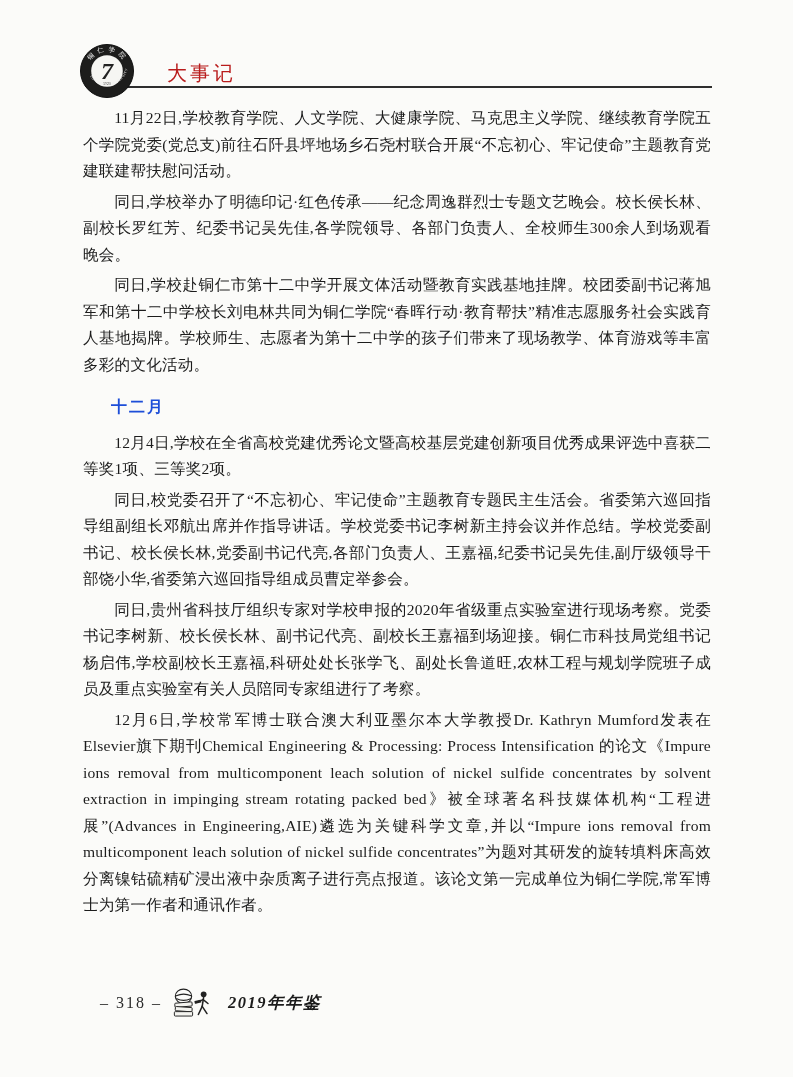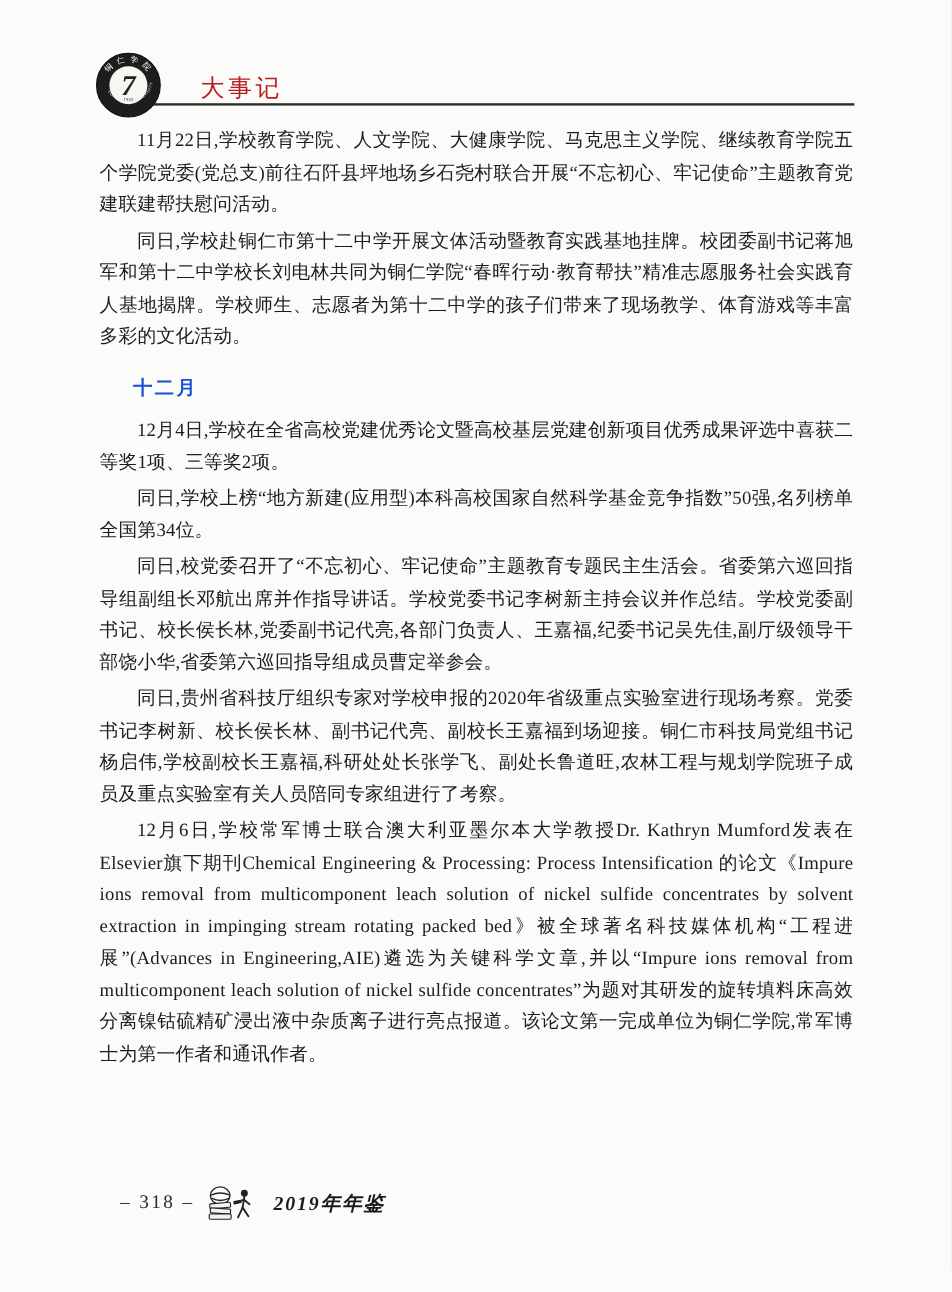--- a/index.html
+++ b/index.html
@@ -75,26 +75,26 @@
         <text font-size="3.4" fill="#f0f0f0" font-family="Liberation Sans, sans-serif" letter-spacing="0.6">
           <textPath href="#arcBot" startOffset="14%">TONGREN UNIVERSITY</textPath>
         </text>
       </svg>
     </span>
     <span class="header-title">大事记</span>
   </header>
 
   <main class="content">
     <p>11月22日,学校教育学院、人文学院、大健康学院、马克思主义学院、继续教育学院五个学院党委(党总支)前往石阡县坪地场乡石尧村联合开展“不忘初心、牢记使命”主题教育党建联建帮扶慰问活动。</p>
+    <p>同日,学校举办了明德印记·红色传承——纪念周逸群烈士专题文艺晚会。校长侯长林、副校长罗红芳、纪委书记吴先佳,各学院领导、各部门负责人、全校师生300余人到场观看晚会。</p>
     <p>同日,学校赴铜仁市第十二中学开展文体活动暨教育实践基地挂牌。校团委副书记蒋旭军和第十二中学校长刘电林共同为铜仁学院“春晖行动·教育帮扶”精准志愿服务社会实践育人基地揭牌。学校师生、志愿者为第十二中学的孩子们带来了现场教学、体育游戏等丰富多彩的文化活动。</p>
 
     <h2 class="month-heading">十二月</h2>
 
     <p>12月4日,学校在全省高校党建优秀论文暨高校基层党建创新项目优秀成果评选中喜获二等奖1项、三等奖2项。</p>
-    <p>同日,学校上榜“地方新建(应用型)本科高校国家自然科学基金竞争指数”50强,名列榜单全国第34位。</p>
     <p>同日,校党委召开了“不忘初心、牢记使命”主题教育专题民主生活会。省委第六巡回指导组副组长邓航出席并作指导讲话。学校党委书记李树新主持会议并作总结。学校党委副书记、校长侯长林,党委副书记代亮,各部门负责人、王嘉福,纪委书记吴先佳,副厅级领导干部饶小华,省委第六巡回指导组成员曹定举参会。</p>
     <p>同日,贵州省科技厅组织专家对学校申报的2020年省级重点实验室进行现场考察。党委书记李树新、校长侯长林、副书记代亮、副校长王嘉福到场迎接。铜仁市科技局党组书记杨启伟,学校副校长王嘉福,科研处处长张学飞、副处长鲁道旺,农林工程与规划学院班子成员及重点实验室有关人员陪同专家组进行了考察。</p>
     <p>12月6日,学校常军博士联合澳大利亚墨尔本大学教授Dr. Kathryn Mumford发表在Elsevier旗下期刊Chemical Engineering &amp; Processing: Process Intensification 的论文《Impure ions removal from multicomponent leach solution of nickel sulfide concentrates by solvent extraction in impinging stream rotating packed bed》被全球著名科技媒体机构“工程进展”(Advances in Engineering,AIE)遴选为关键科学文章,并以“Impure ions removal from multicomponent leach solution of nickel sulfide concentrates”为题对其研发的旋转填料床高效分离镍钴硫精矿浸出液中杂质离子进行亮点报道。该论文第一完成单位为铜仁学院,常军博士为第一作者和通讯作者。</p>
   </main>
 
   <footer class="page-footer">
     <span class="page-number">– 318 –</span>
     <span class="footer-icon-wrap">
       <svg width="48" height="32" viewBox="0 0 50 32">
         <g fill="none" stroke="#222" stroke-width="1.2" stroke-linecap="round">

